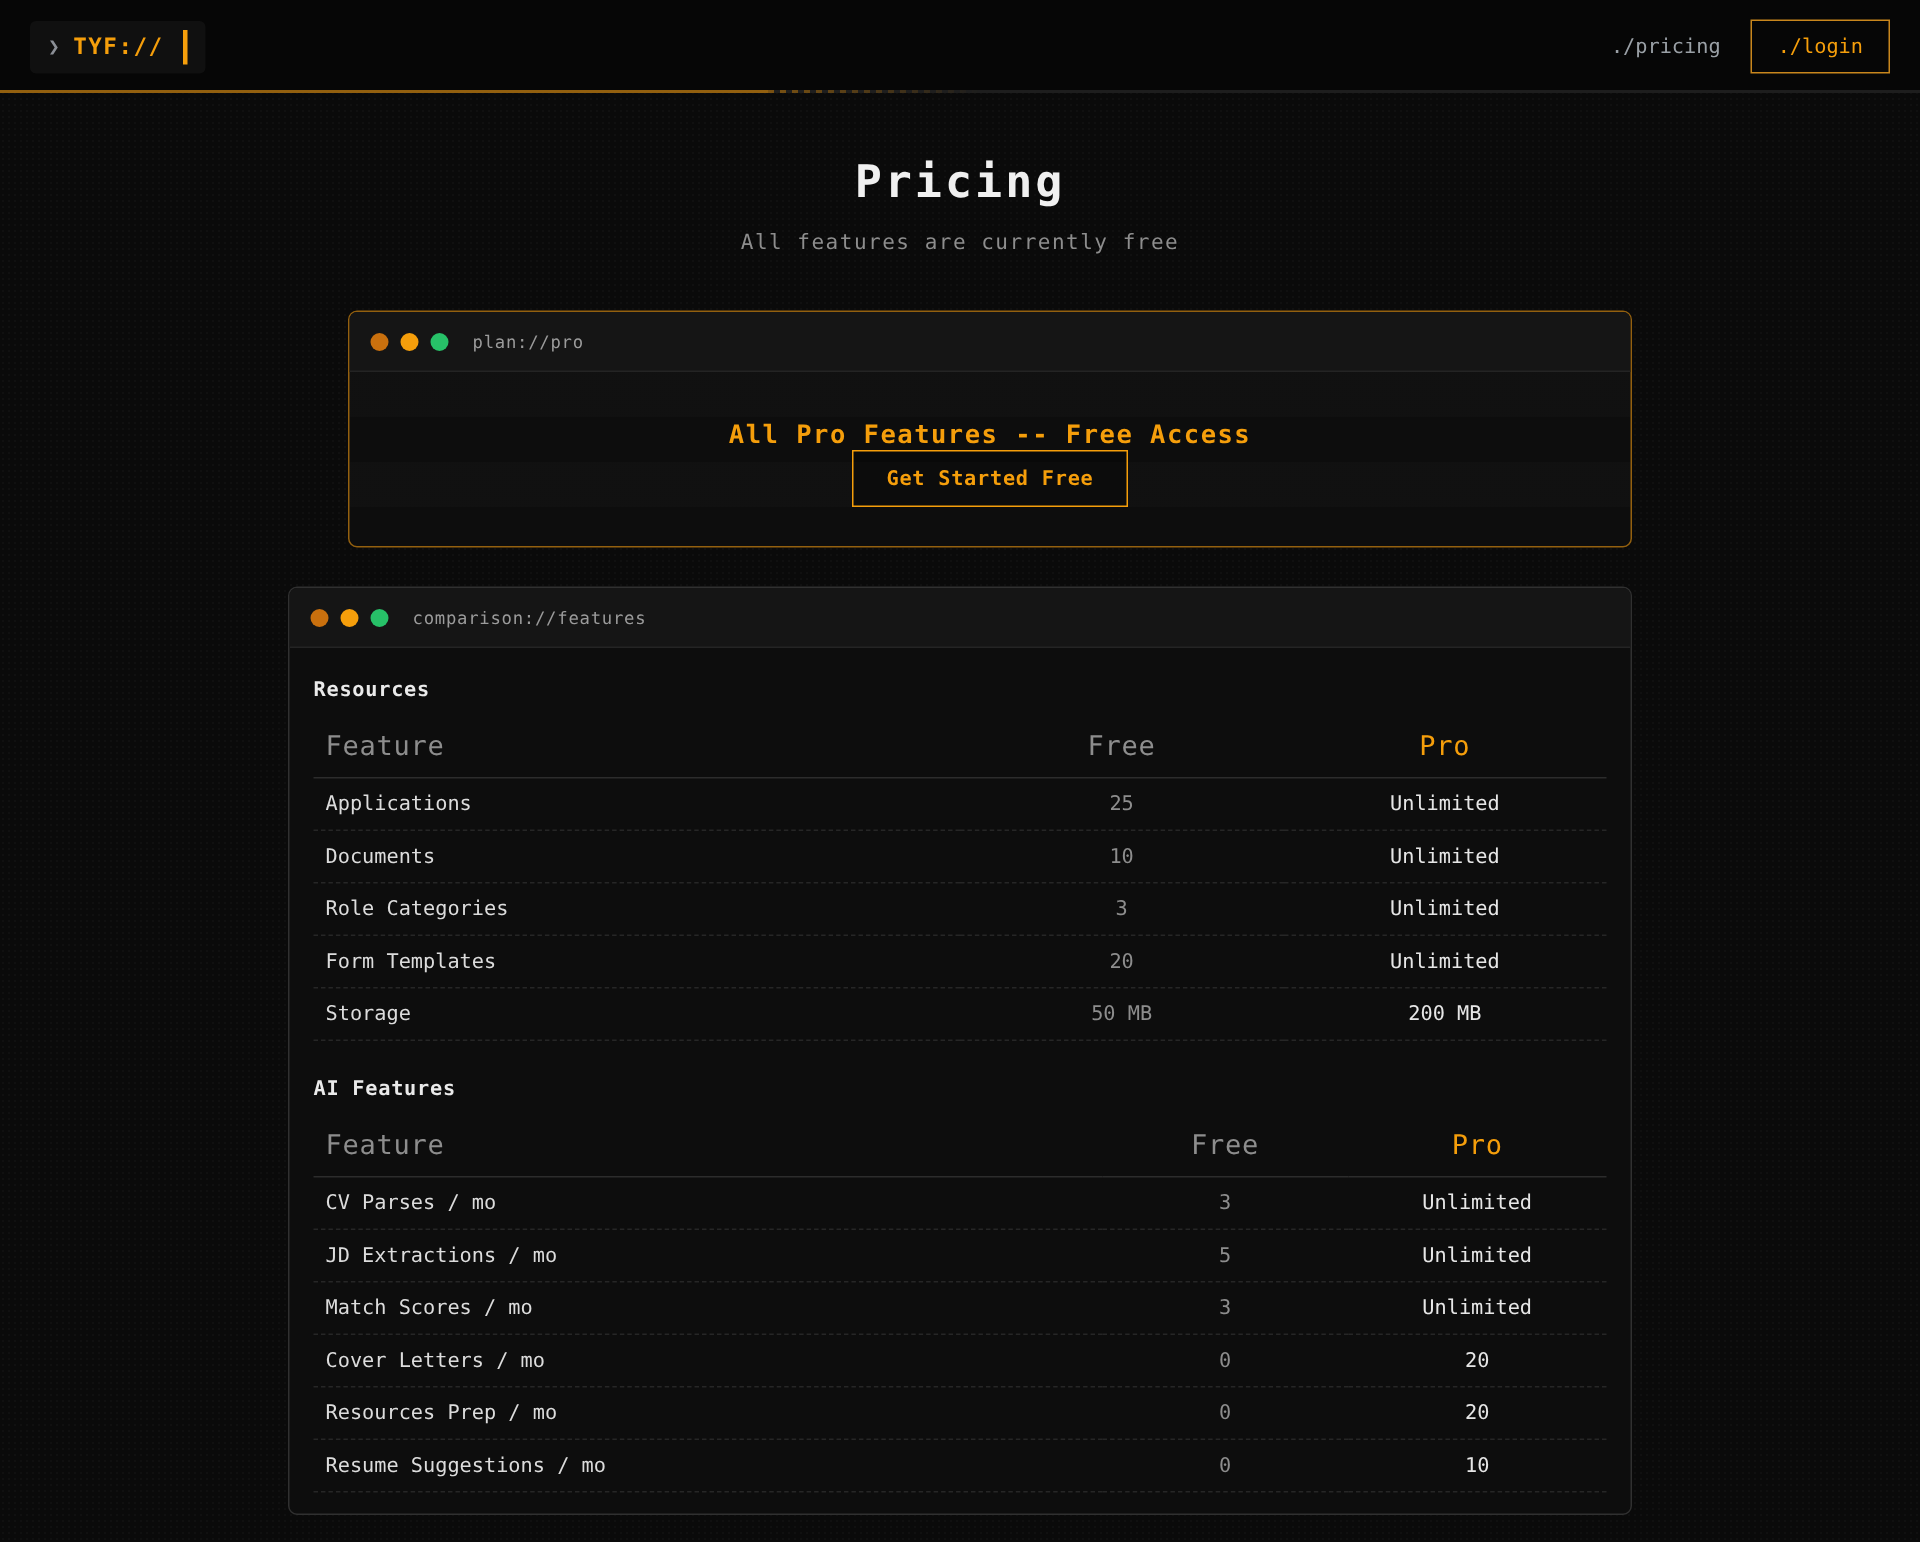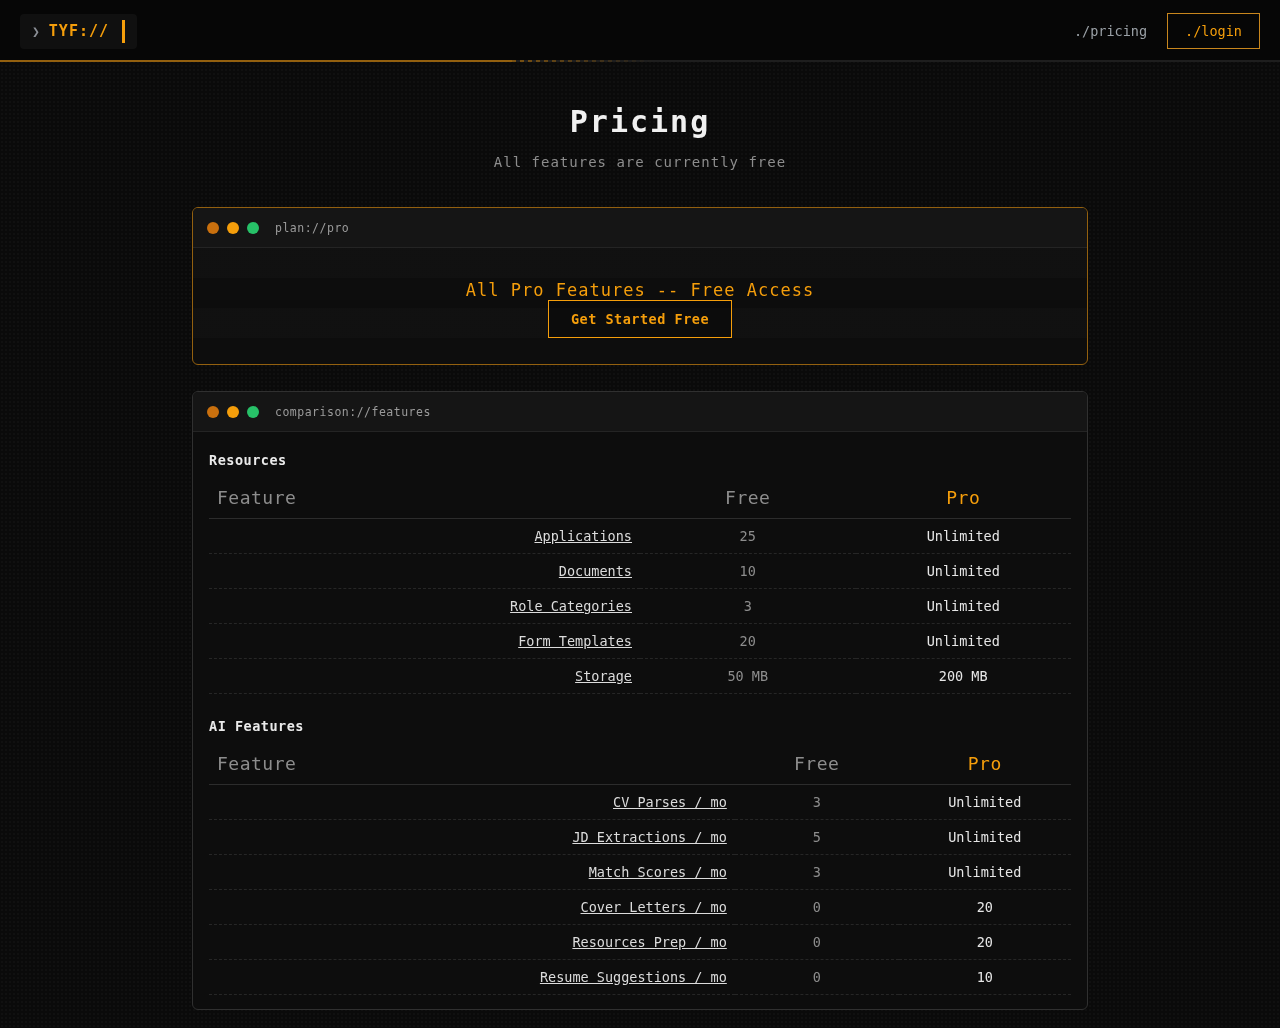--- a/index.html
+++ b/index.html
@@ -82,40 +82,40 @@
   .page-title{
     text-align:center;color:#f0f0f0;font-size:30px;font-weight:bold;
     letter-spacing:2px;margin-top:42px;
   }
   .page-subtitle{
     text-align:center;color:var(--muted);font-size:14px;margin-top:15px;letter-spacing:1px;
   }
 
   
   .card{border-radius:6px;overflow:hidden;background:var(--card-bg);}
-  .card-hero{border:1px solid var(--accent-dim);margin-top:37px;}
+  .card-hero{border:1px solid var(--accent-dim);margin-top:37px;margin-left:40px;}
   .card-comparison{border:1px solid var(--border-gray);margin-top:26px;}
   .card-header{
     height:40px;background:var(--card-header-bg);
     border-bottom:1px solid #242424;
     display:flex;align-items:center;gap:8px;padding:0 14px;
   }
   .dot{width:12px;height:12px;border-radius:50%;}
   .dot-red{background:#c9700e;}
   .dot-yellow{background:#f59e0b;}
   .dot-green{background:#27c168;}
   .window-title{color:#9b9b9b;font-size:11.5px;margin-left:8px;letter-spacing:.5px;}
 
   .hero-body{
     text-align:center;
     padding:20px 24px 26px;
     background:repeating-linear-gradient(180deg,
       rgba(255,255,255,0.014) 0 30px, transparent 30px 60px);
   }
-  .hero-heading{color:var(--accent);font-size:17px;font-weight:normal;letter-spacing:1px;margin-top:12px;}
+  .hero-heading{color:var(--accent);font-size:17px;font-weight:bold;letter-spacing:1px;margin-top:12px;}
   .hero-desc{color:#9a9a9a;font-size:13.5px;margin:17px 0 23px;letter-spacing:.5px;}
   .cta-btn{
     background:rgba(0,0,0,0.25);
     border:1px solid var(--accent);
     color:var(--accent);
     font-family:inherit;font-size:13.5px;font-weight:bold;
     padding:10px 22px;cursor:pointer;letter-spacing:.5px;
   }
 
   .comparison-body{padding:20px 16px 14px;}
@@ -123,21 +123,21 @@
   .section-title{color:#eaeaea;font-size:13.5px;font-weight:bold;letter-spacing:.5px;}
   table{width:100%;border-collapse:collapse;table-layout:fixed;margin-top:9px;}
   th{
     color:var(--muted);font-weight:normal;font-size:18px;
     padding:10px 8px;border-bottom:1px solid #2c2c2c;letter-spacing:.5px;
   }
   th.col-feature{text-align:left;}
   th.col-center{text-align:center;}
   th.col-pro{color:var(--accent);}
   td{font-size:13.5px;padding:9px 8px;border-bottom:1px dashed var(--row-border);}
-  td.cell-feature{color:#dcdcdc;text-align:right;text-decoration:underline;}
+  td.cell-feature{color:#dcdcdc;text-align:left;}
   td.cell-free{color:var(--muted);text-align:center;margin-top:34px;}
   td.cell-pro{color:#e6e6e6;text-align:center;}
   .section-resources col.c-feature{width:50%;}
   .section-resources col.c-free{width:25%;}
   .section-resources col.c-pro{width:25%;}
   .section-ai col.c-feature{width:61%;}
   .section-ai col.c-free{width:19%;}
   .section-ai col.c-pro{width:20%;}
 </style>
 </head>

